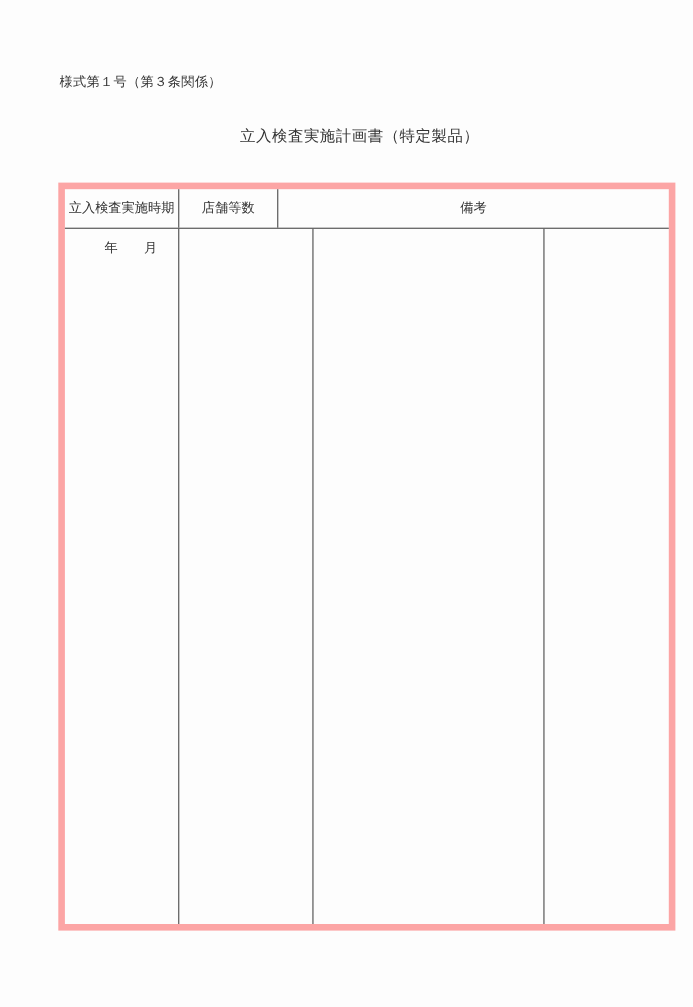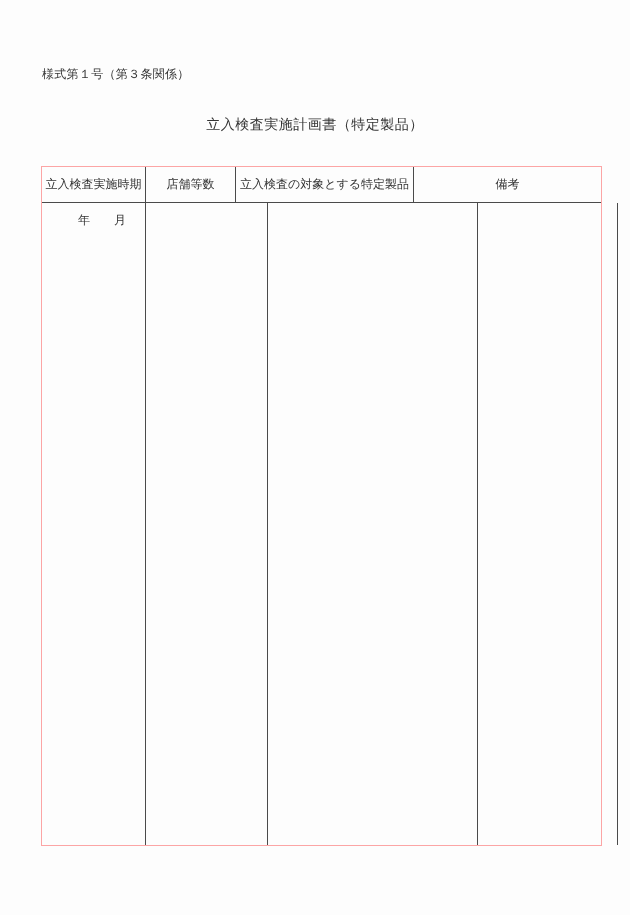--- a/index.html
+++ b/index.html
@@ -6,21 +6,21 @@
   html, body { width: 630px; height: 915px; }
   body {
     background: #fdfdfd;
     font-family: "DejaVu Serif", "Liberation Serif", serif;
     color: #333333;
     position: relative;
     overflow: hidden;
   }
   .page {
     position: absolute;
-    left: 0; top: 0;
+    left: 12px; top: 0;
     width: 568px; height: 915px;
   }
   .form-label {
     position: absolute;
     left: 42px;
     top: 66px;
     font-size: 12px;
     line-height: 1.4;
     letter-spacing: 0.3px;
     white-space: pre;
@@ -35,21 +35,21 @@
     line-height: 1.4;
     letter-spacing: 0.5px;
     white-space: pre;
   }
   .form-table {
     position: absolute;
     left: 41px;
     top: 166px;
     width: 561px;
     height: 680px;
-    border: 1px solid #fca5a5;
+    border: 6px solid #fca5a5;
     display: flex;
     flex-direction: column;
     background: #fdfdfd;
   }
   .header-row {
     display: flex;
     height: 36px;
     flex: 0 0 36px;
     border-bottom: 1px solid #4a4a4a;
   }
@@ -93,21 +93,20 @@
 
   <div class="form-label">様式第１号（第３条関係）</div>
 
   <div class="page-title">立入検査実施計画書（特定製品）</div>
 
   <div class="form-table">
 
     <div class="header-row">
       <div class="cell col-1">立入検査実施時期</div>
       <div class="cell col-2">店舗等数</div>
-      <div class="cell col-3">立入検査の対象とする特定製品</div>
       <div class="cell col-5">備考</div>
     </div>
 
     <div class="body-row">
       <div class="cell col-1">年　　月</div>
       <div class="cell col-2"></div>
       <div class="cell col-3"></div>
       <div class="cell col-4"></div>
       <div class="cell col-5"></div>
     </div>

